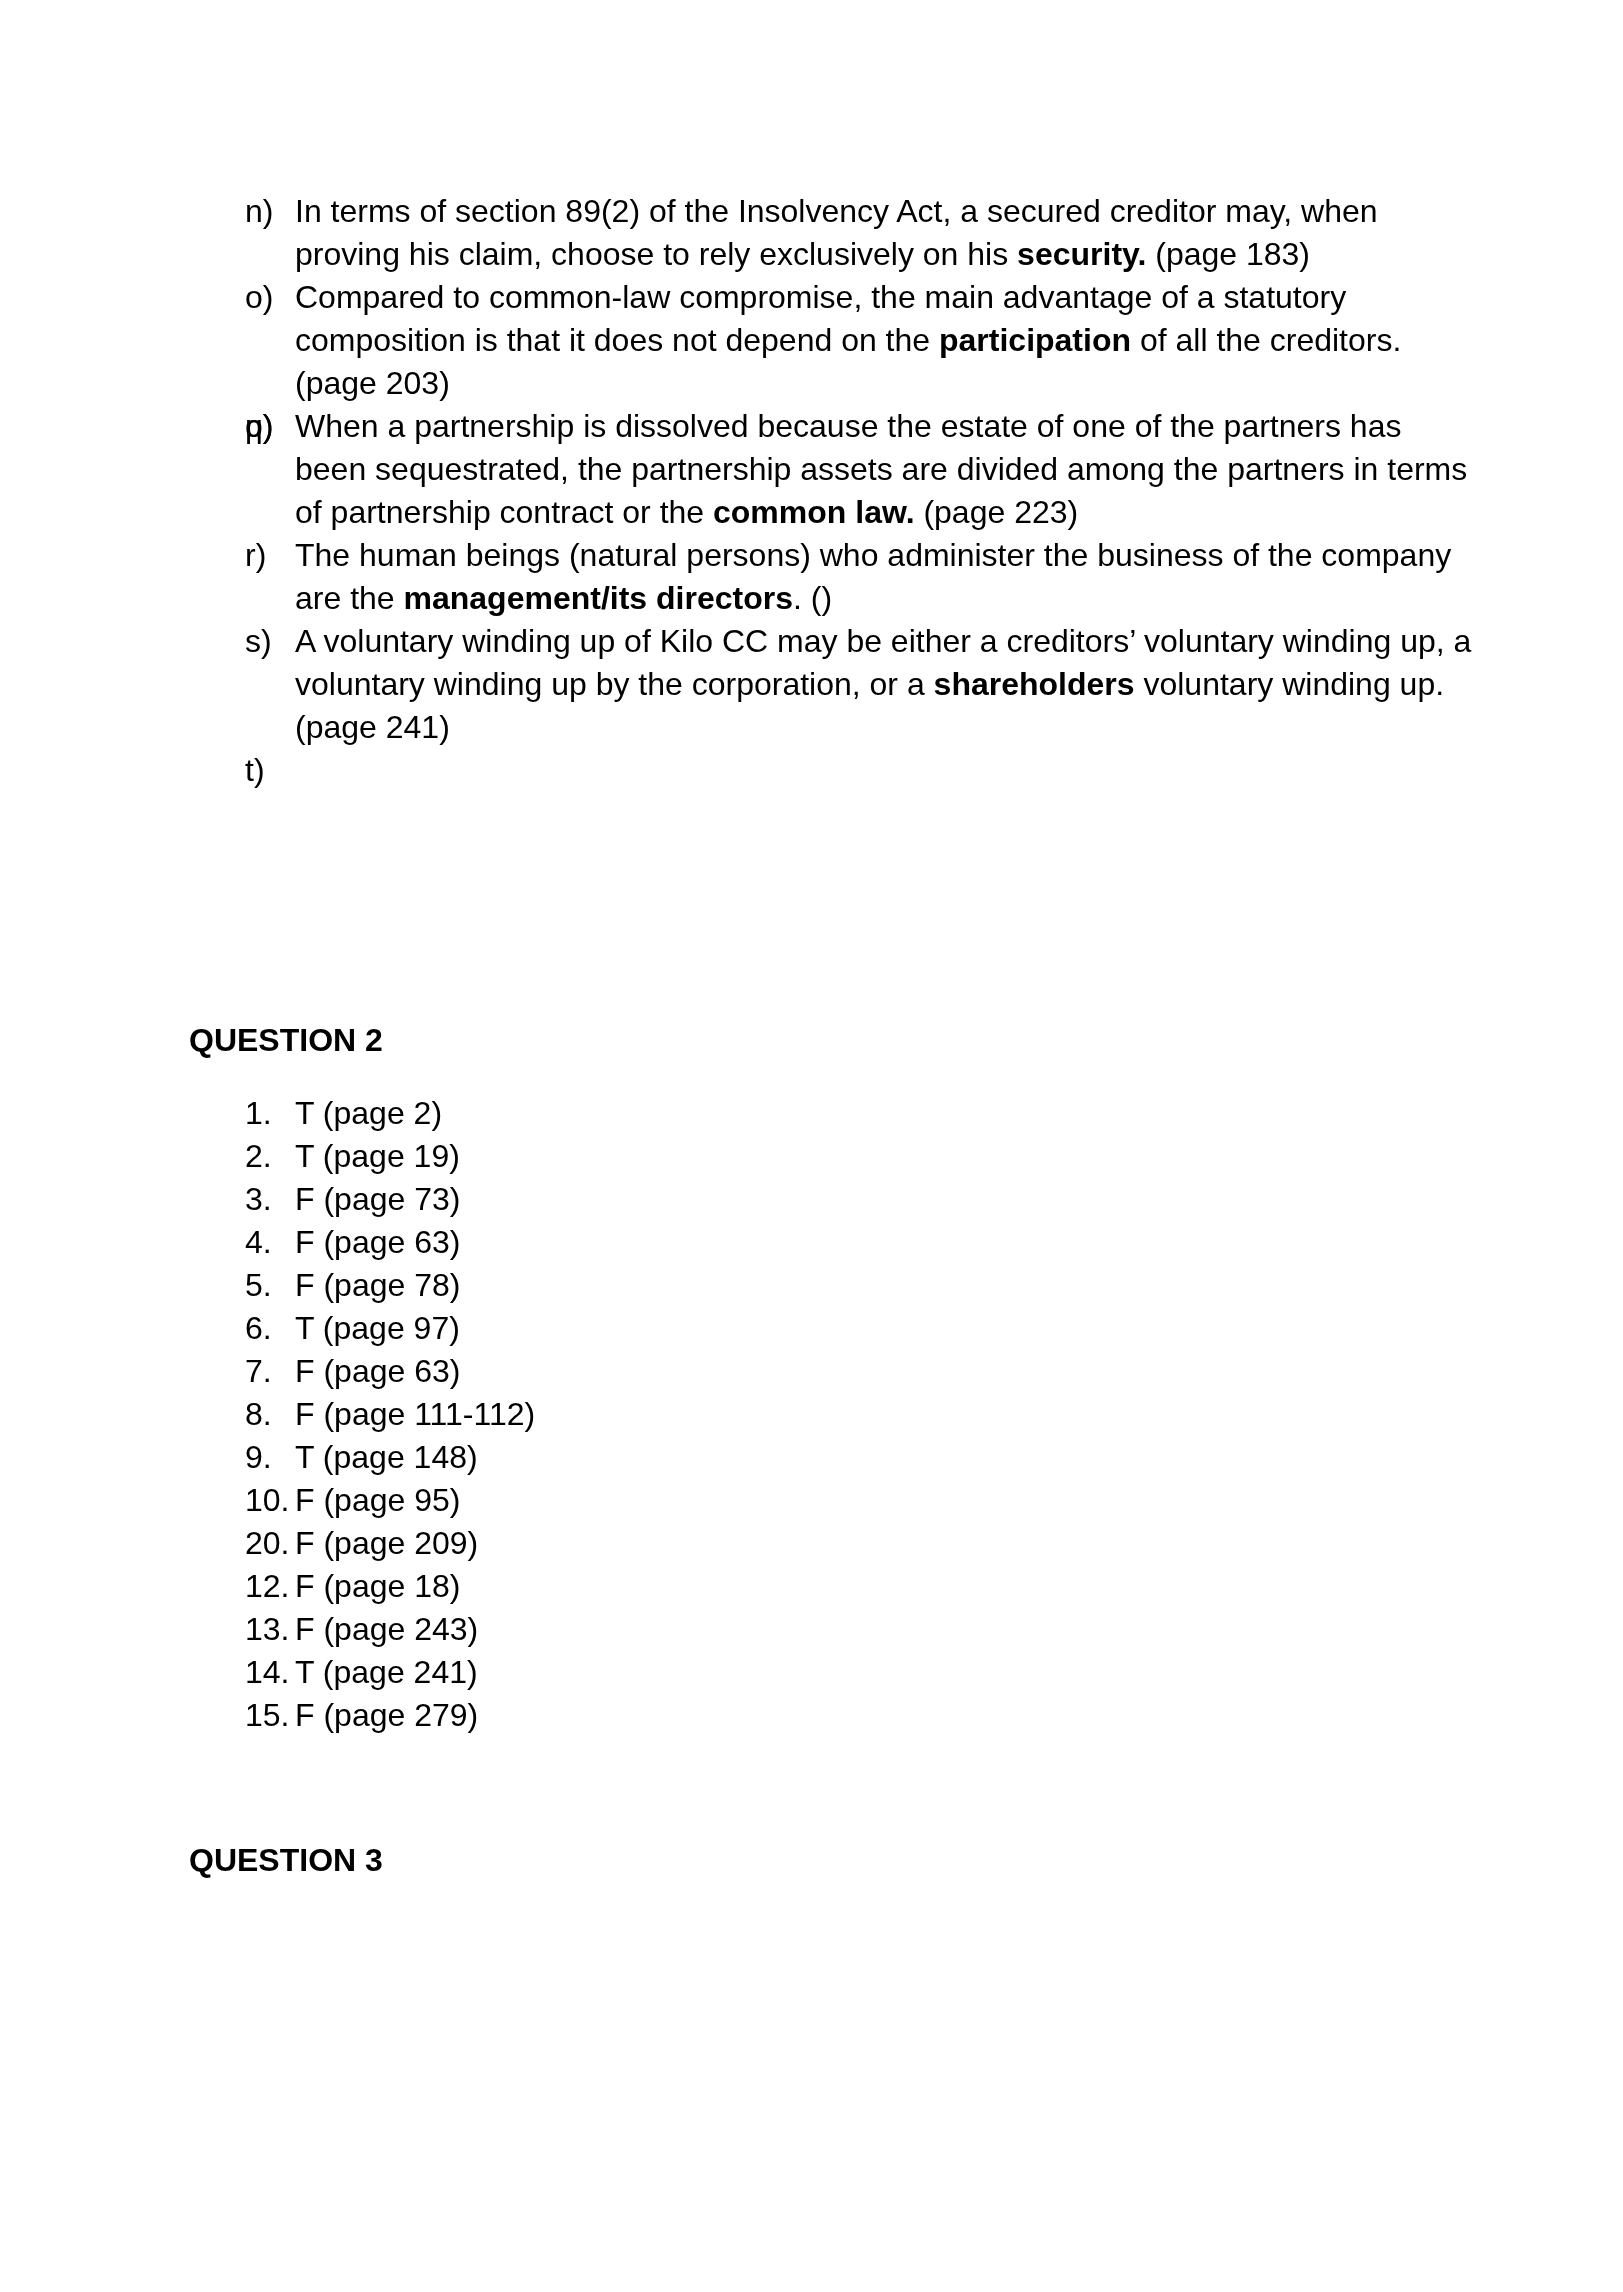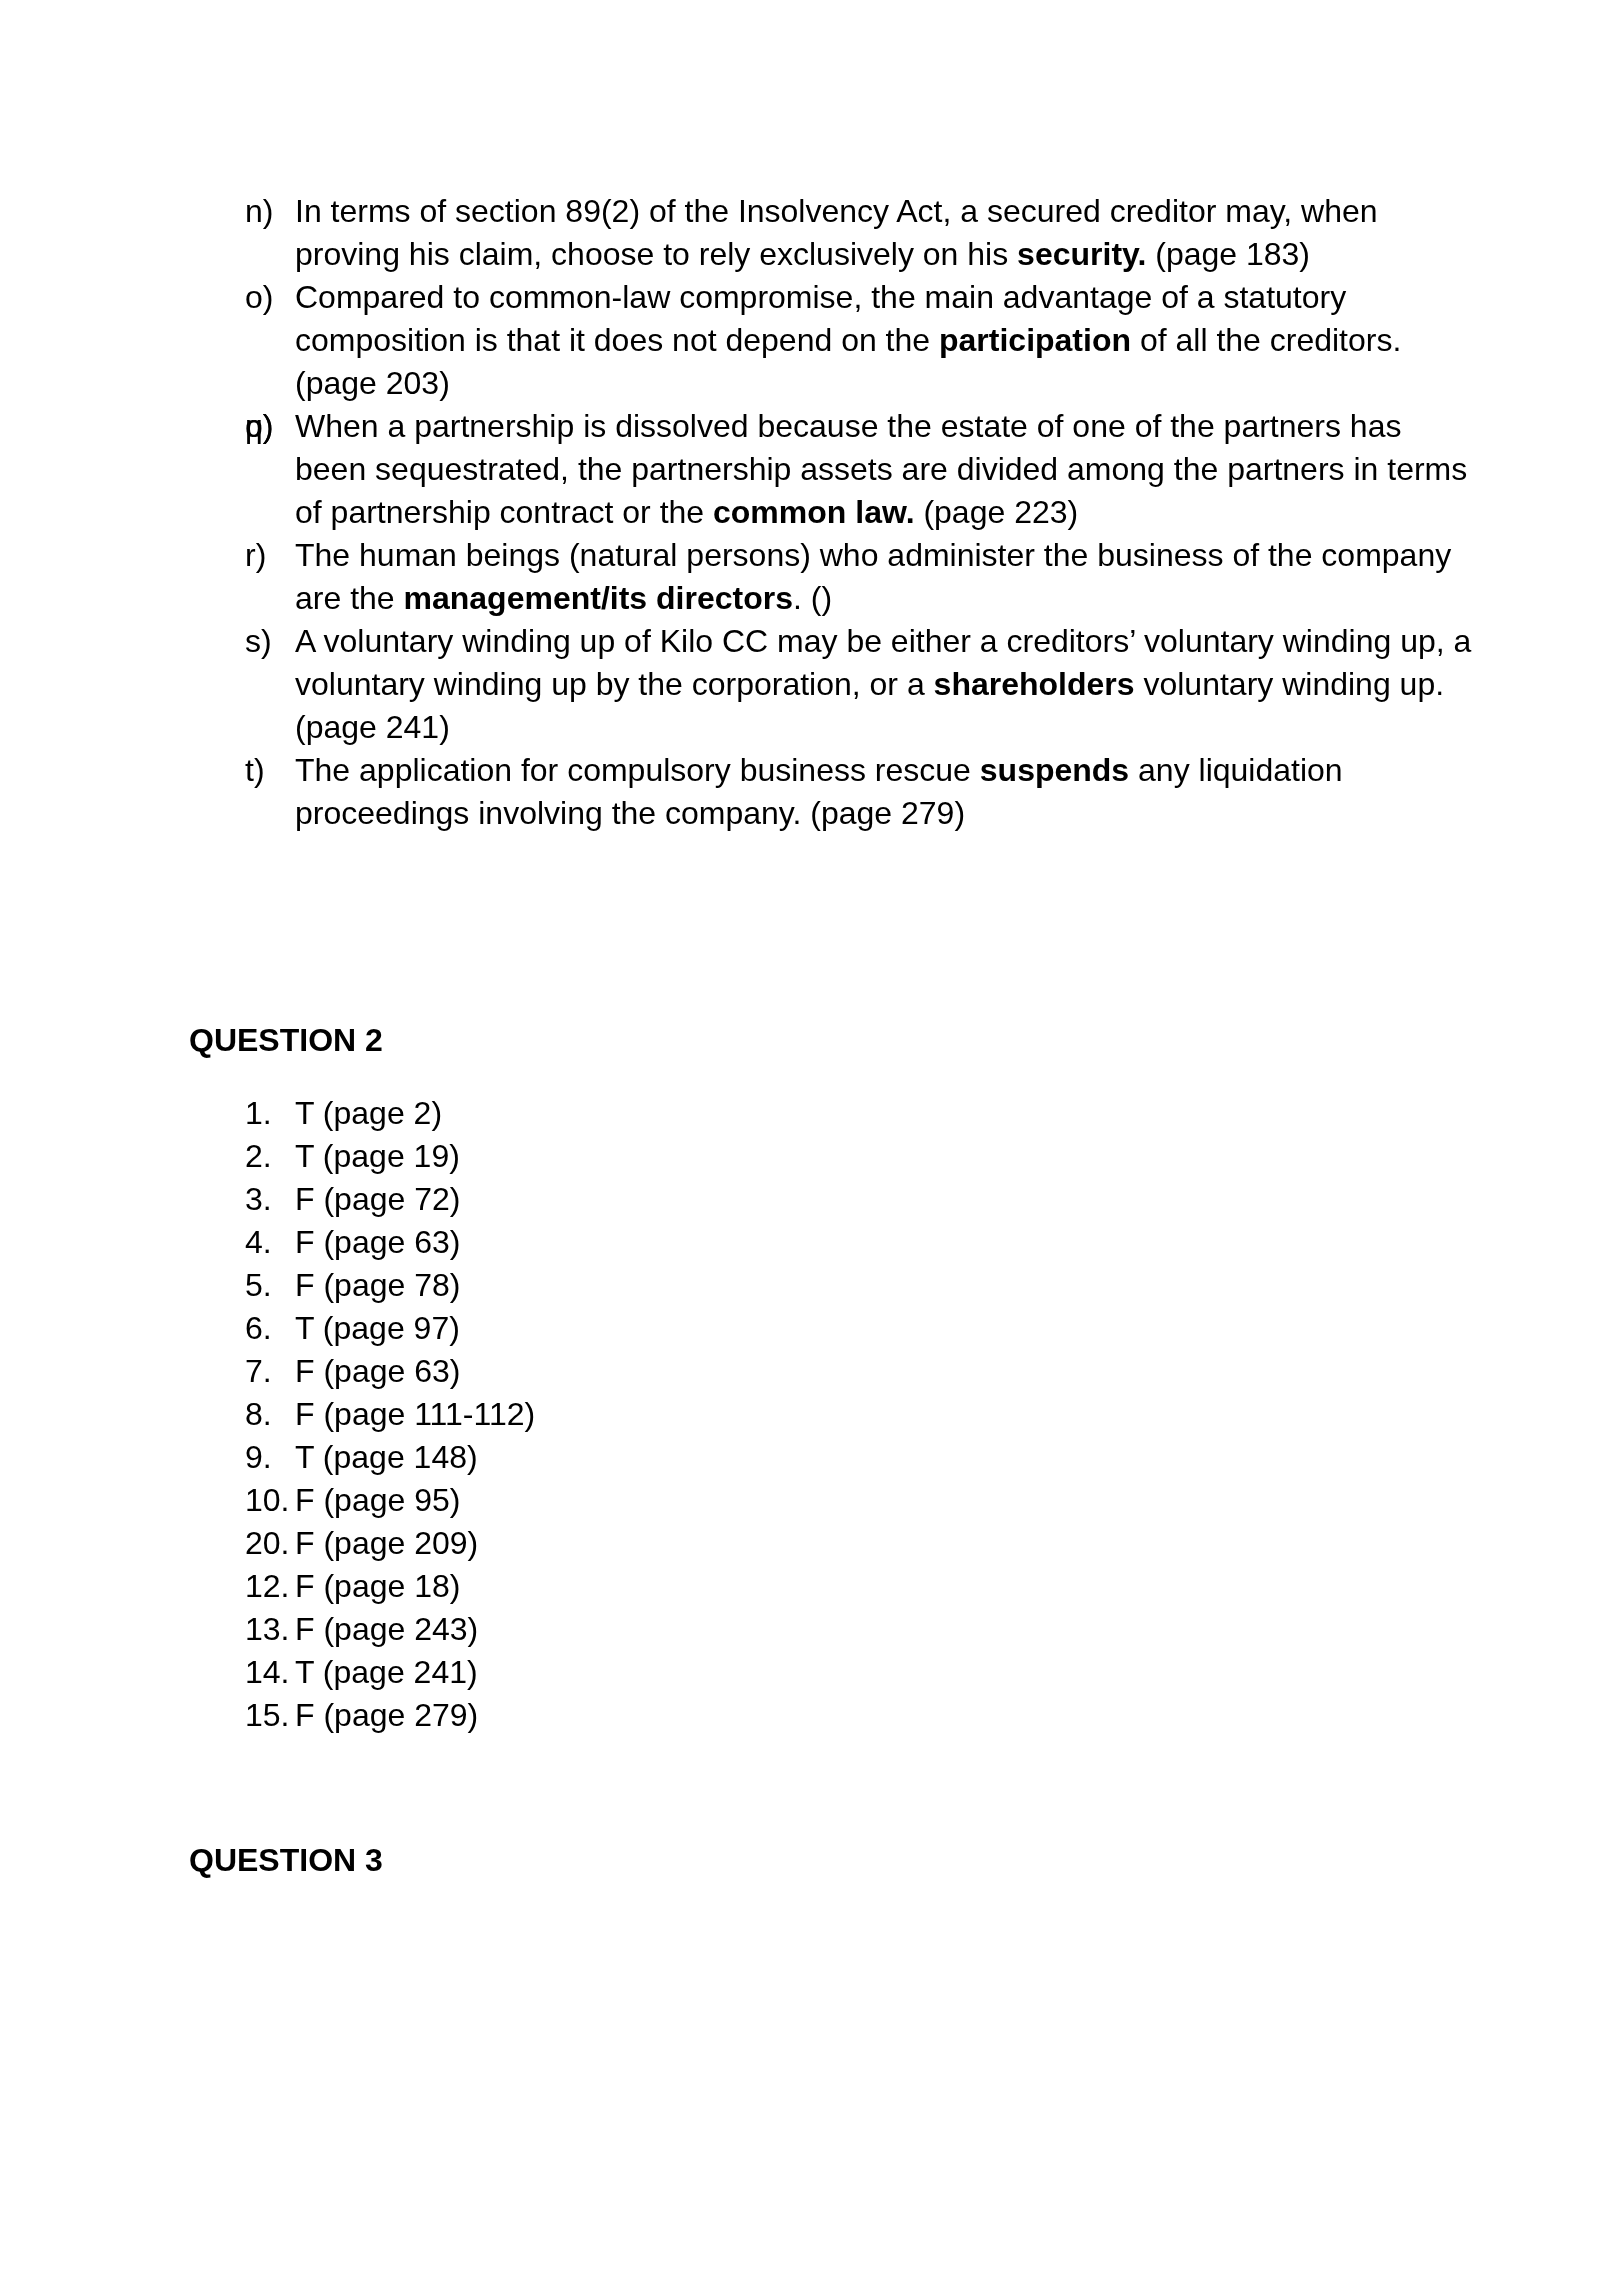--- a/index.html
+++ b/index.html
@@ -43,30 +43,29 @@
     <div class="alpha-item">
       <span class="alpha-label">r)</span>
       <span class="alpha-text"><span>The human beings (natural persons) who administer the business of the company are the </span><b>management/its directors</b><span>. ()</span></span>
     </div>
     <div class="alpha-item">
       <span class="alpha-label">s)</span>
       <span class="alpha-text"><span>A voluntary winding up of Kilo CC may be either a creditors’ voluntary winding up, a voluntary winding up by the corporation, or a </span><b>shareholders</b><span> voluntary winding up. (page 241)</span></span>
     </div>
     <div class="alpha-item">
       <span class="alpha-label">t)</span>
-      <span class="alpha-text"><span>The application for compulsory business rescue </span><b>suspends</b><span> any liquidation proceedings involving the company. (page 279)</span></span>
     </div>
   </div>
 
   <div class="heading q2-heading">QUESTION 2</div>
 
   <div class="num-list">
     <div class="num-item"><span class="num-label">1.</span><span>T (page 2)</span></div>
     <div class="num-item"><span class="num-label">2.</span><span>T (page 19)</span></div>
-    <div class="num-item"><span class="num-label">3.</span><span>F (page 72)</span></div>
+    <div class="num-item"><span class="num-label">3.</span><span>F (page 73)</span></div>
     <div class="num-item"><span class="num-label">4.</span><span>F (page 63)</span></div>
     <div class="num-item"><span class="num-label">5.</span><span>F (page 78)</span></div>
     <div class="num-item"><span class="num-label">6.</span><span>T (page 97)</span></div>
     <div class="num-item"><span class="num-label">7.</span><span>F (page 63)</span></div>
     <div class="num-item"><span class="num-label">8.</span><span>F (page 111-112)</span></div>
     <div class="num-item"><span class="num-label">9.</span><span>T (page 148)</span></div>
     <div class="num-item"><span class="num-label">10.</span><span>F (page 95)</span></div>
     <div class="num-item"><span class="num-label">20.</span><span>F (page 209)</span></div>
     <div class="num-item"><span class="num-label">12.</span><span>F (page 18)</span></div>
     <div class="num-item"><span class="num-label">13.</span><span>F (page 243)</span></div>

